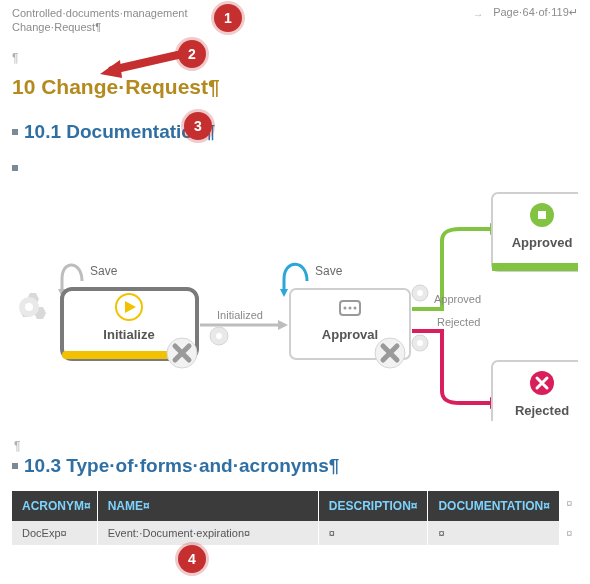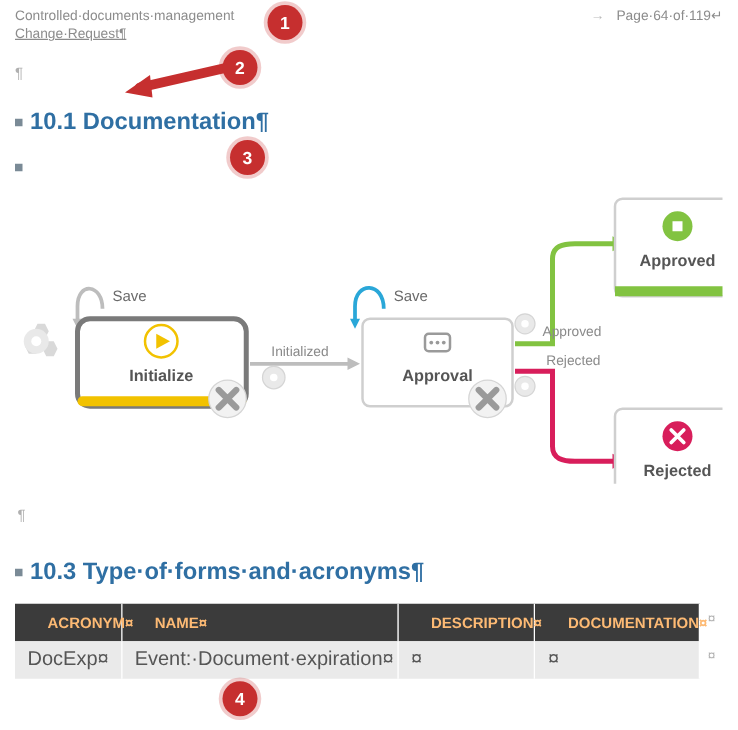--- a/index.html
+++ b/index.html
@@ -2,53 +2,54 @@
 <html><head>
 <meta charset="utf-8">
 <style>
   * { box-sizing: border-box; }
   html, body { margin: 0; padding: 0; width: 590px; height: 584px; font-family: "Segoe UI", Arial, sans-serif; background: #fff; overflow: hidden; }
   .page { position: relative; width: 590px; height: 584px; padding: 6px 12px 0 12px; }
   .hdr { display: flex; align-items: center; font-size: 11px; color: #8c8c8c; }
   .hdr-left { flex: 1; }
   .hdr-arrow { width: 30px; text-align: center; color: #bbb; }
   .hdr-right { text-align: center; }
-  .sub { font-size: 11px; color: #8c8c8c; margin-top: 2px; text-decoration: underline; }
+  .sub { font-size: 11px; color: #8c8c8c; margin-top: 2px; }
   .pilcrow { color: #b0b0b0; font-size: 12px; margin-top: 18px; }
   .h1 { color: #b48a1e; font-weight: 700; font-size: 21px; margin-top: 10px; }
   .h2row { display:flex; align-items:center; margin-top: 22px; }
   .bullet { width: 6px; height: 6px; background:#7a8a96; margin-right:6px; }
   .h2 { color: #2f6fa3; font-weight: 700; font-size: 19px; }
   .para-mark { color: #b0b0b0; margin: 18px 0 0 2px; font-size: 12px; }
   .workflow { position: relative; width: 566px; height: 240px; margin-top: 10px; }
   .workflow svg { position: absolute; inset: 0; }
   .tbl-wrap { margin-top: 14px; }
   table { border-collapse: collapse; width: 100%; table-layout: fixed; }
-  th { background: #3b3b3b; color: #fdba74; font-weight: 700; font-size: 12px; text-align: left; padding: 8px 26px; border-right: 1px solid #fff; }
+  th { background: #3b3b3b; color: #7dd3fc; font-weight: 700; font-size: 12px; text-align: left; padding: 8px 10px; border-right: 1px solid #fff; }
   th:last-child { border-right: none; }
-  td { background: #eaeaea; color: #555; font-size: 16px; padding: 6px 10px; border-right: 1px solid #fff; }
+  td { background: #eaeaea; color: #555; font-size: 11px; padding: 6px 10px; border-right: 1px solid #fff; }
   td:last-child { border-right: none; }
   .cell-mark { color:#b0b0b0; font-size:11px; padding-left:6px; vertical-align: top; }
   .callout { position: absolute; width: 28px; height: 28px; border-radius: 50%; background: #c62f2f; color: #fff; font-weight: 700; font-size: 14px; display: flex; align-items: center; justify-content: center; box-shadow: 0 0 0 3px rgba(198,47,47,0.25); z-index: 50; }
   .red-arrow { position: absolute; z-index: 49; }
 </style>
 </head>
 <body>
 
 <div class="page">
 
   <div class="hdr">
     <span class="hdr-left">Controlled·documents·management</span>
     <span class="hdr-arrow">→</span>
     <span class="hdr-right">Page·64·of·119↵</span>
   </div>
   <div class="sub">Change·Request¶</div>
 
   <div class="pilcrow">¶</div>
 
+  <div class="h1">10 Change·Request¶</div>
 
   <div class="h2row">
     <span class="bullet"></span>
     <span class="h2">10.1 Documentation¶</span>
   </div>
 
   <div class="h2row">
     <span class="bullet"></span>
   </div>
 
@@ -117,21 +118,21 @@
       <rect x="480" y="180" width="120" height="78" rx="6" fill="#fff" stroke="#cfcfcf" stroke-width="2"></rect>
       <rect x="480" y="250" width="120" height="8" fill="#d81e5b"></rect>
       <circle cx="530" cy="202" r="12" fill="#d81e5b"></circle>
       <path d="M525 197 L535 207 M535 197 L525 207" stroke="#fff" stroke-width="3" stroke-linecap="round"></path>
       <text x="530" y="234" font-size="13" fill="#555" text-anchor="middle" font-weight="600">Rejected</text>
     </svg>
   </div>
 
   <div class="para-mark">¶</div>
 
-  <div class="h2row" style="margin-top:28px;">
+  <div class="h2row" style="margin-top:2px;">
     <span class="bullet"></span>
     <span class="h2">10.3 Type·of·forms·and·acronyms¶</span>
   </div>
 
   <div class="tbl-wrap">
     <table>
       <colgroup>
         <col style="width:84px">
           <col style="width:218px">
           <col style="width:108px">

